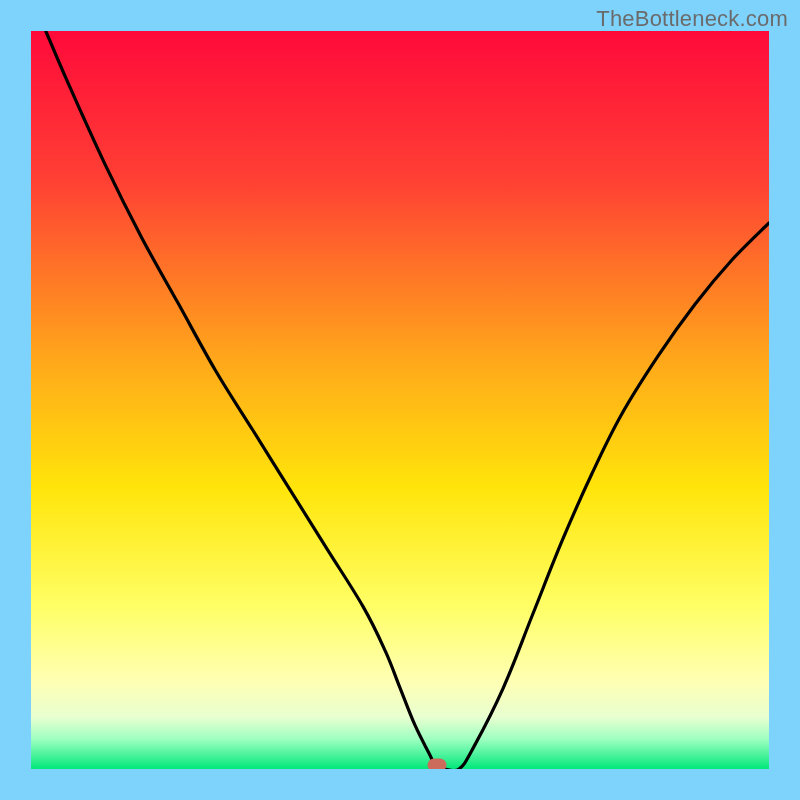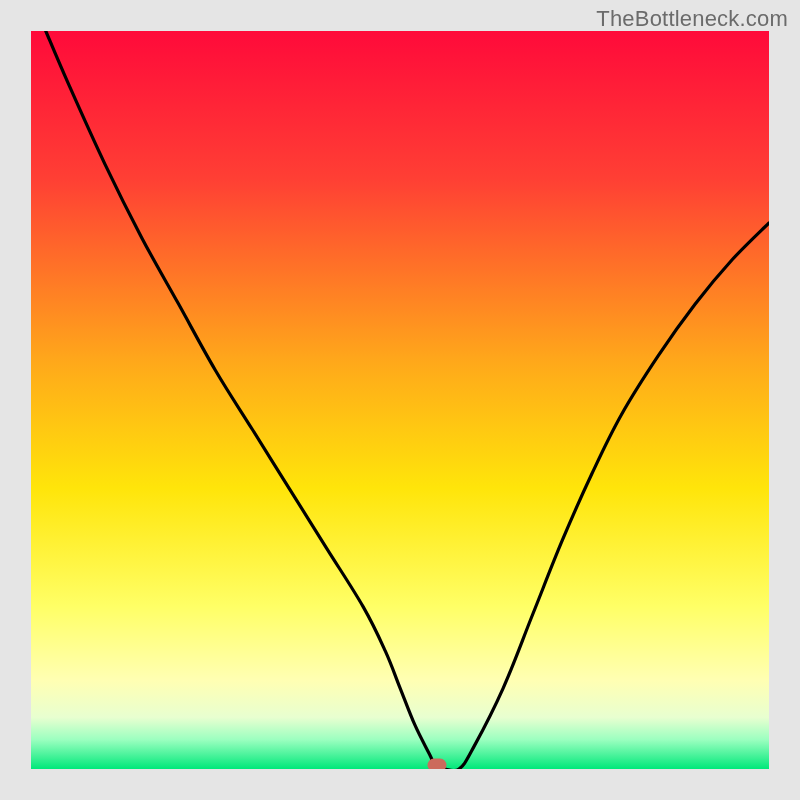--- a/index.html
+++ b/index.html
@@ -10,21 +10,21 @@
     overflow: hidden;
     background: #000;
     font-family: Arial, Helvetica, sans-serif;
   }
   .frame {
     position: absolute;
     left: 0;
     top: 0;
     width: 800px;
     height: 800px;
-    background: #e5e5e5;
+    background: #7dd3fc;
   }
   .plot-area {
     position: absolute;
     left: 31px;
     top: 31px;
     width: 738px;
     height: 738px;
     overflow: hidden;
   }
   .gradient {

